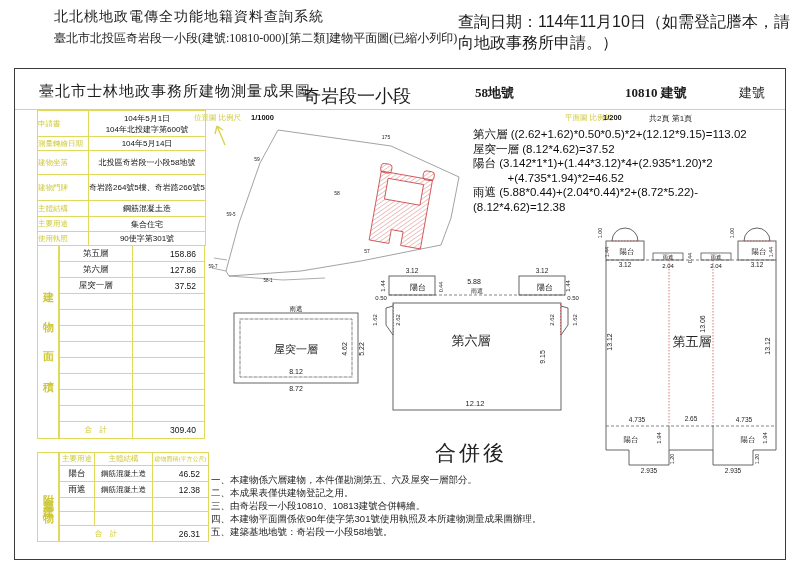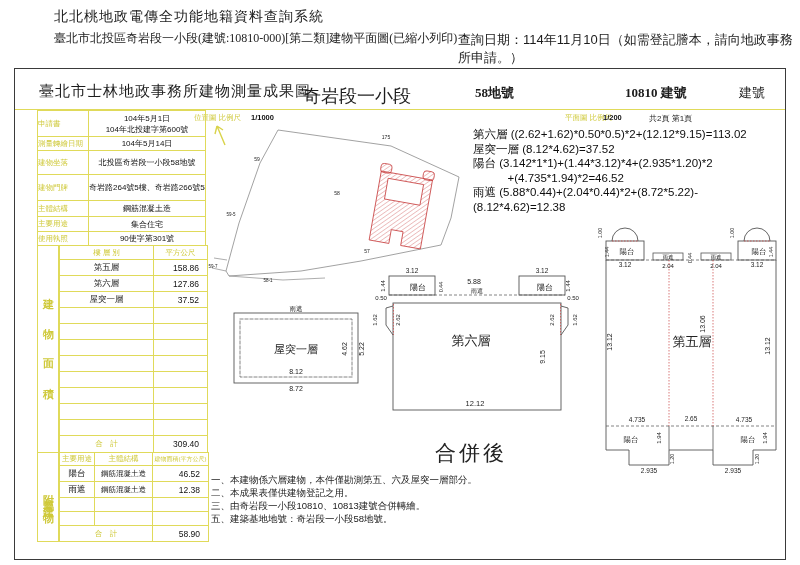--- a/index.html
+++ b/index.html
@@ -1,20 +1,20 @@
 <!DOCTYPE html>
 <html><head>
 <meta charset="utf-8">
 <style>
   html,body{margin:0;padding:0;background:#fff;}
   .page{position:relative;width:800px;height:565px;background:#fff;overflow:hidden;
         font-family:"Liberation Sans",sans-serif;color:#1c1c1c;}
   .abs{position:absolute;}
   .hdr-sys{left:54px;top:8px;font-size:14px;font-family:"Liberation Serif",serif;letter-spacing:1px;}
-  .hdr-date{left:458px;top:12px;font-size:13px;margin-top:19px;}
+  .hdr-date{left:458px;top:12px;font-size:16px;}
   .hdr-doc{left:54px;top:30px;font-size:12px;font-family:"Liberation Serif",serif;text-align:right;}
   .sheet{position:absolute;left:14px;top:68px;width:770px;height:490px;border:1.6px solid #3a3a3a;background:#fff;}
   .title-row-line{position:absolute;left:0;top:40px;width:100%;border-top:1px solid #e0da5a;}
   .t-main{left:24px;top:13px;font-size:15px;font-family:"Liberation Serif",serif;letter-spacing:1px;}
   .t-sec{left:288px;top:15px;font-size:18px;font-family:"Liberation Serif",serif;}
   .t-land{left:460px;top:15px;font-size:13px;font-weight:bold;font-family:"Liberation Serif",serif;}
   .t-bno{left:610px;top:15px;font-size:13px;font-weight:bold;font-family:"Liberation Serif",serif;}
   .t-bno2{left:724px;top:15px;font-size:13px;font-family:"Liberation Serif",serif;text-align:right;}
   .ylab{color:#cfc93a;font-size:7.5px;}
   .blk{color:#111;font-size:7.5px;font-weight:bold;}
@@ -106,24 +106,20 @@
         <td class="lbl">使用執照</td>
         <td class="val">90使字第301號</td>
       </tr>
     </tbody>
       </table>
 
     <div class="abs sect sect-area">
       <div class="vlab vlab-area">建物面積</div>
       <table class="atbl" style="width:146px">
         <tbody>
-            <tr style="height:14px">
-              <td class="hd" style="width:93px">樓 層 別</td>
-              <td class="hd" style="width:53px">平方公尺</td>
-            </tr>
         <tr style="height:16px">
               <td>第五層</td>
               <td class="num">158.86</td>
             </tr>
         <tr style="height:16px">
               <td>第六層</td>
               <td class="num">127.86</td>
             </tr>
         <tr style="height:16px">
               <td>屋突一層</td>
@@ -193,21 +189,21 @@
               <td></td>
               <td></td>
             </tr>
         <tr style="height:14px">
               <td></td>
               <td></td>
               <td></td>
             </tr>
         <tr style="height:16px">
           <td class="hd" colspan="2">合　計</td>
-          <td class="num">58.90</td>
+          <td class="num">26.31</td>
         </tr>
       </tbody>
         </table>
     </div>
 
     <svg class="drawing" viewBox="0 0 770 490">
       <defs>
         <pattern id="hatch" width="3.5" height="3.5" patternTransform="rotate(45)" patternUnits="userSpaceOnUse">
           <line x1="0" y1="0" x2="0" y2="3.5" stroke="#d87a7a" stroke-width="0.9"></line>
         </pattern>
@@ -335,19 +331,20 @@
         <div>屋突一層 (8.12*4.62)=37.52</div>
         <div>陽台 (3.142*1*1)+(1.44*3.12)*4+(2.935*1.20)*2</div>
         <div>　　　+(4.735*1.94)*2=46.52</div>
         <div>雨遮 (5.88*0.44)+(2.04*0.44)*2+(8.72*5.22)-(8.12*4.62)=12.38</div>
       </div>
 
     <div class="abs notes">
         <div>一、本建物係六層建物，本件僅勘測第五、六及屋突一層部分。</div>
         <div>二、本成果表僅供建物登記之用。</div>
         <div>三、由奇岩段一小段10810、10813建號合併轉繪。</div>
+        <div>四、本建物平面圖係依90年使字第301號使用執照及本所建物測量成果圖辦理。</div>
         <div>五、建築基地地號：奇岩段一小段58地號。</div>
       </div>
 
     <div class="abs merged">合併後</div>
 
   </div>
 </div>
 
 </body></html>

